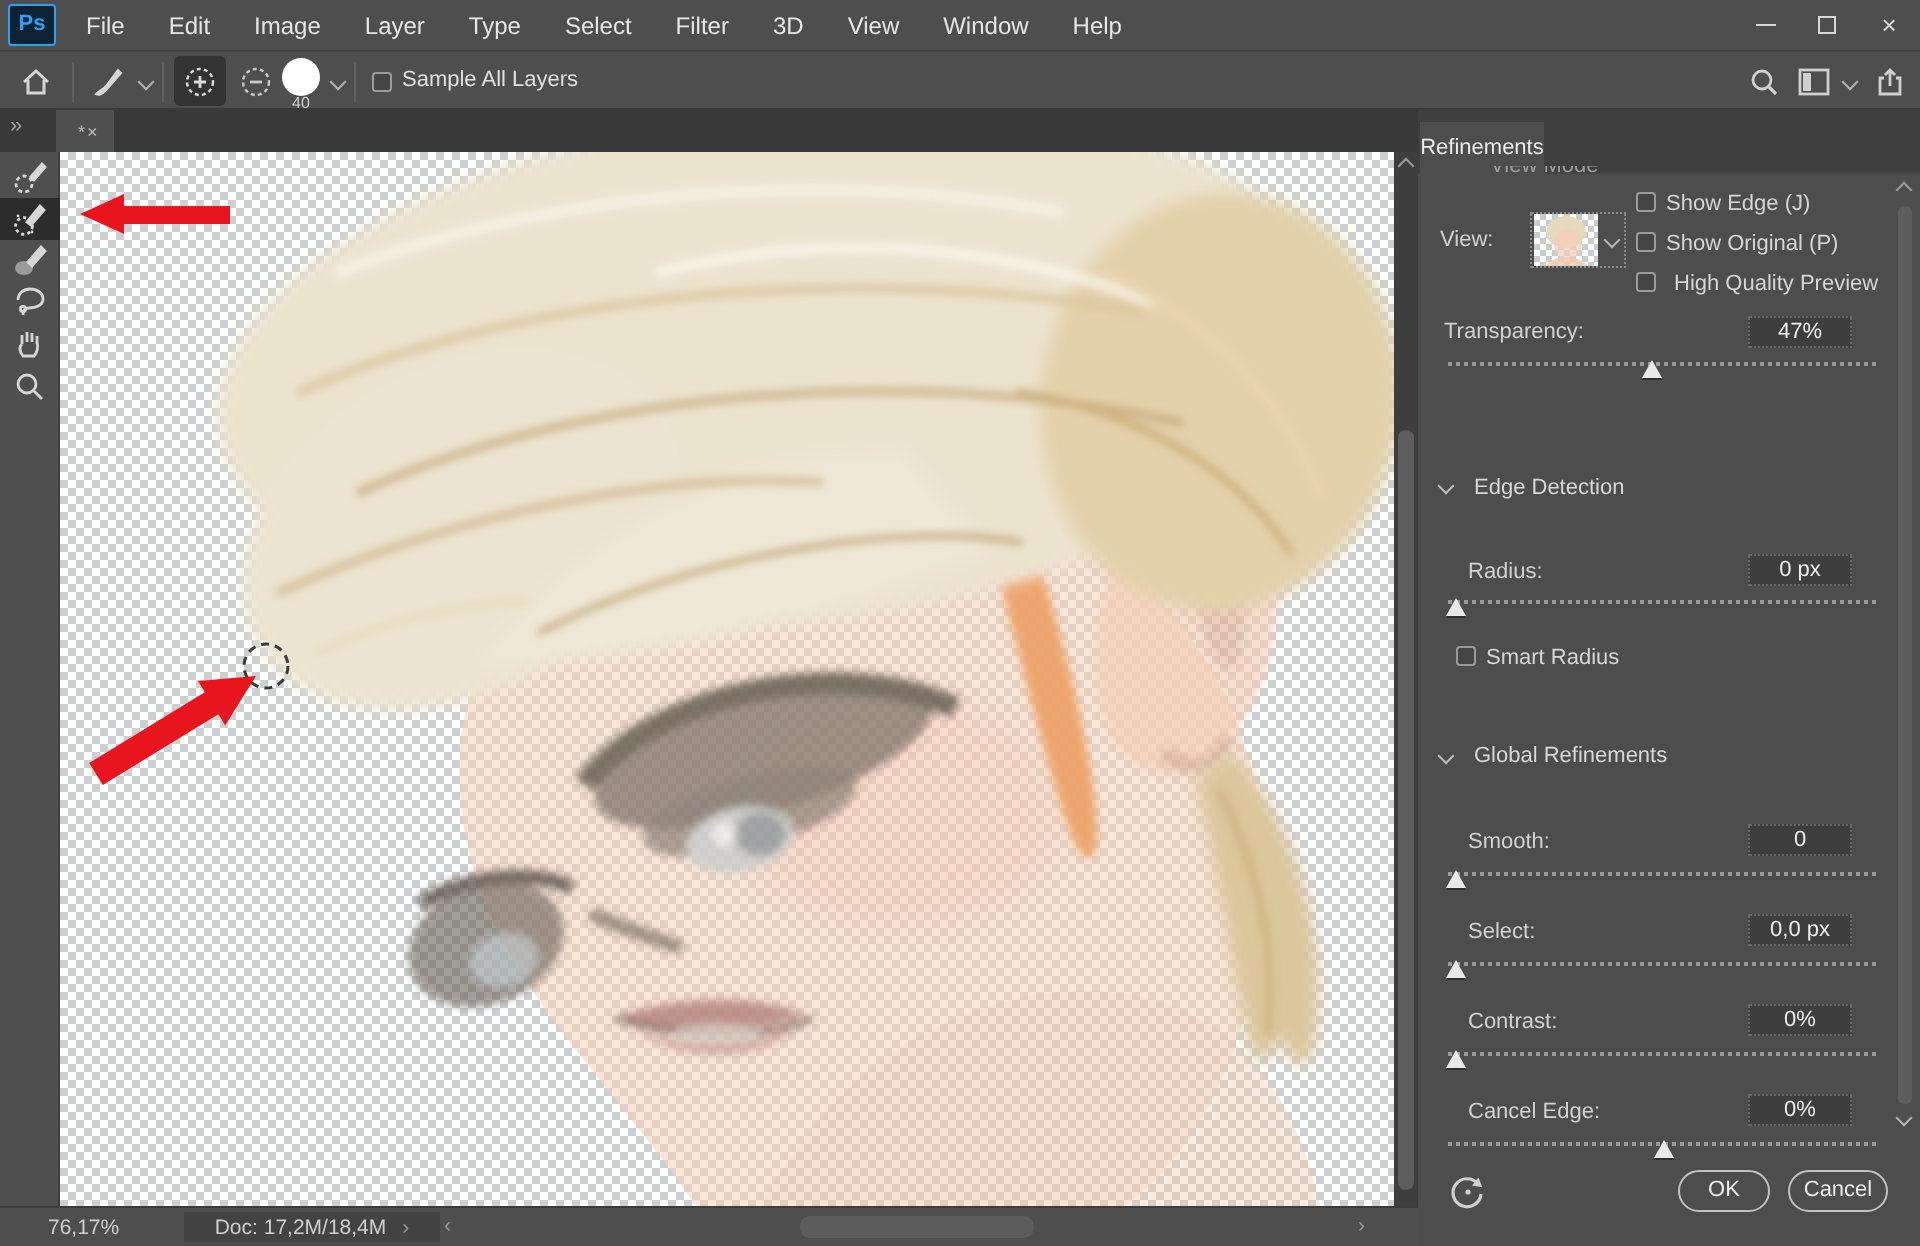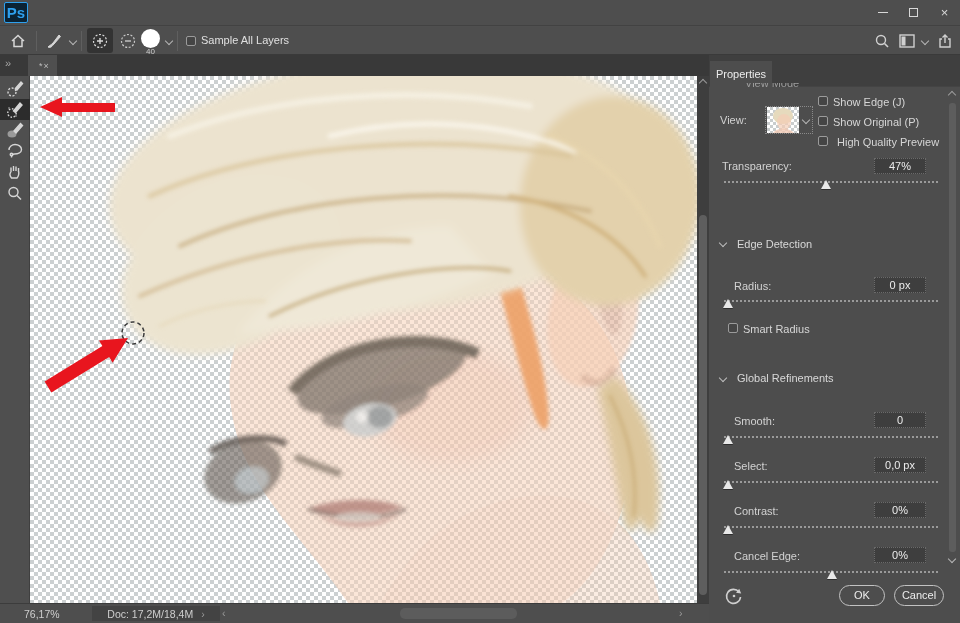--- a/index.html
+++ b/index.html
@@ -2,21 +2,21 @@
 <html><head>
 <meta charset="utf-8">
 <style>
   * { margin:0; padding:0; box-sizing:border-box; }
   html,body { width:960px; height:623px; overflow:hidden; }
   body { position:relative; background:#4f4f4f; font-family:"Liberation Sans", sans-serif; color:#dcdcdc; font-size:12px; }
   .abs { position:absolute; }
 
   
   #titlebar { left:0; top:0; width:960px; height:26px; background:#4e4e4e; border-bottom:1px solid #424242; }
-  #ps-logo { left:4px; top:2px; width:24px; height:21px; background:#0b2334; border:1px solid #2ea0ee; border-radius:2px; color:#2ea0ee; font-size:15px; font-weight:bold; text-align:center; line-height:19px; }
+  #ps-logo { left:4px; top:2px; width:24px; height:21px; background:#0b2334; border:1px solid #2ea0ee; border-radius:2px; color:#2ea0ee; font-size:11px; font-weight:bold; text-align:center; line-height:19px; }
   #menus { left:32px; top:0; height:25px; display:flex; align-items:center; }
   .menu-item { padding:0 11px; color:#e6e6e6; font-size:12px; cursor:default; }
   #win-btns { right:0; top:0; height:25px; display:flex; }
   .win-btn { width:31px; height:25px; display:flex; align-items:center; justify-content:center; color:#d8d8d8; }
   .min-glyph { width:10px; height:1.5px; background:#d8d8d8; }
   .max-glyph { width:9px; height:9px; border:1.5px solid #d8d8d8; }
   .close-glyph { font-size:13px; line-height:10px; }
 
   
   #optionsbar { left:0; top:27px; width:960px; height:28px; background:#4e4e4e; border-bottom:1px solid #3a3a3a; }
@@ -89,20 +89,33 @@
   .pill-btn { position:absolute; height:21px; border:1px solid #c2c2c2; border-radius:11px; background:transparent; color:#ececec; font-size:11px; text-align:center; line-height:19px; }
   #panel-scroll-thumb { left:240px; top:48px; width:7px; height:449px; background:#5d5d5d; border-radius:3px; }
   #panel-scroll-up { left:240px; top:37px; }
   #panel-scroll-down { left:240px; top:501px; }
 </style>
 </head>
 <body>
 
 <div id="titlebar" class="abs">
   <div id="ps-logo" class="abs">Ps</div>
+  <nav id="menus" class="abs">
+    <span class="menu-item">File</span>
+    <span class="menu-item">Edit</span>
+    <span class="menu-item">Image</span>
+    <span class="menu-item">Layer</span>
+    <span class="menu-item">Type</span>
+    <span class="menu-item">Select</span>
+    <span class="menu-item">Filter</span>
+    <span class="menu-item">3D</span>
+    <span class="menu-item">View</span>
+    <span class="menu-item">Window</span>
+    <span class="menu-item">Help</span>
+  </nav>
   <div id="win-btns" class="abs">
     <div class="win-btn">
         <span class="min-glyph"></span>
       </div>
     <div class="win-btn">
         <span class="max-glyph"></span>
       </div>
     <div class="win-btn">
         <span class="close-glyph">×</span>
       </div>
@@ -294,21 +307,21 @@
     <span>Doc: 17,2M/18,4M</span>
     <span id="status-doc-arrow">›</span>
   </div>
   <span id="hscroll-left" class="abs">‹</span>
   <div id="hscroll-thumb" class="abs"></div>
   <span id="hscroll-right" class="abs">›</span>
 </div>
 
 <div id="panel" class="abs">
   <div id="panel-tabstrip" class="abs">
-    <div id="panel-tab" class="abs">Properties</div>
+    <div id="panel-tab" class="abs">Refinements</div>
   </div>
   <div id="panel-clipped-viewmode" class="abs"><span>View Mode</span></div>
 
   <span class="plabel abs" style="left:11px;top:59px;">View:</span>
   <div id="view-thumb-wrap" class="abs">
     <div id="view-thumb">
       <svg width="32" height="26" viewBox="0 0 32 26">
         <ellipse cx="16" cy="9" rx="10" ry="8" fill="#e6dabd"></ellipse>
         <ellipse cx="17" cy="15" rx="7" ry="8" fill="#f3cdb6" opacity="0.7"></ellipse>
         <path d="M6 26 C10 20 22 20 27 26 Z" fill="#f0c9b4" opacity="0.8"></path>

